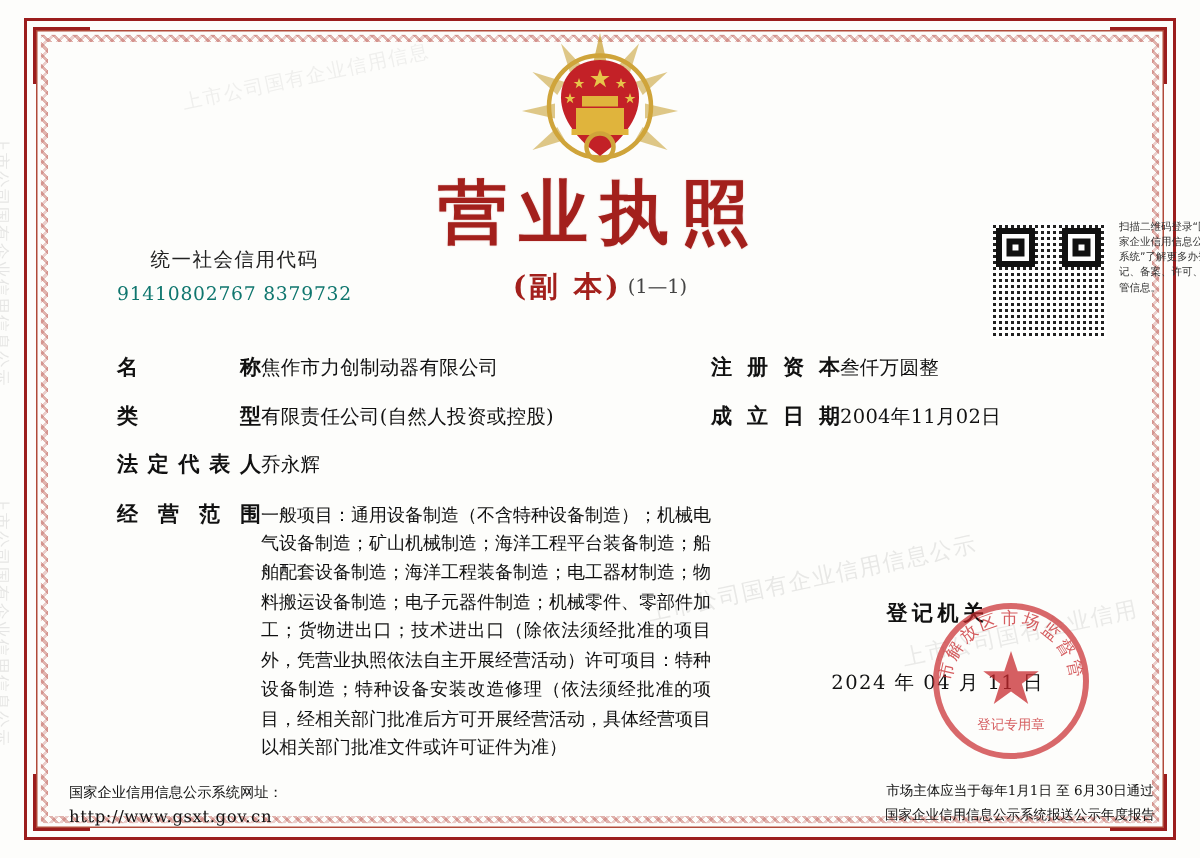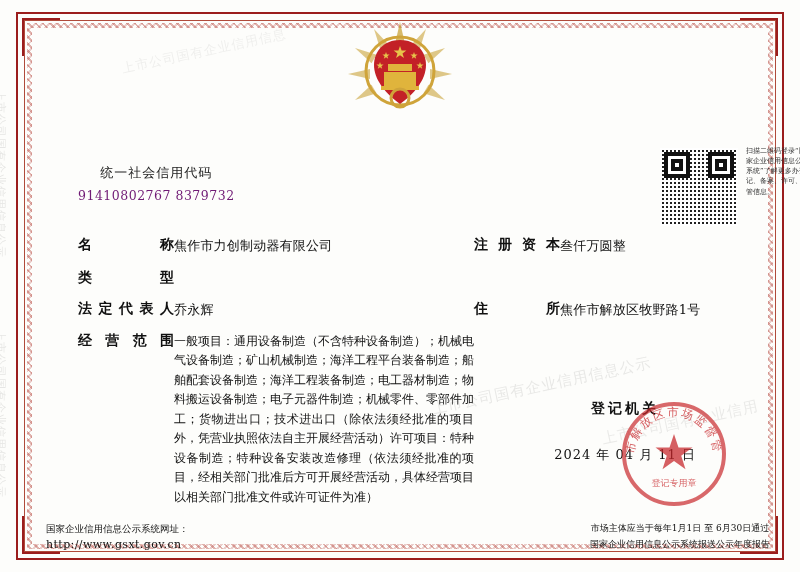--- a/index.html
+++ b/index.html
@@ -134,21 +134,21 @@
   .credit-label {
     font-family: "DejaVu Serif", "Liberation Serif", serif;
     font-size: 13px;
     color: #222;
     letter-spacing: 1px;
   }
   .credit-value {
     margin-top: 6px;
     font-family: "DejaVu Serif", "Liberation Serif", serif;
     font-size: 12.5px;
-    color: #701a75;
+    color: #0f766e;
     letter-spacing: 0.5px;
   }
 
   
   .qr-block {
     position: absolute;
     right: 62px;
     top: 148px;
     z-index: 3;
   }
@@ -371,20 +371,26 @@
     <polygon points="76,44 76.9,46.6 79.6,46.6 77.4,48.2 78.2,50.8 76,49.2 73.8,50.8 74.6,48.2 72.4,46.6 75.1,46.6" fill="#e7c44a"></polygon>
 
     <circle cx="56" cy="80" r="9" fill="none" stroke="#cfa43a" stroke-width="3"></circle>
   </svg>
 
   <div class="credit-block">
     <div class="credit-label">统一社会信用代码</div>
     <div class="credit-value">91410802767 8379732</div>
   </div>
 
+  <div class="title-block">
+    <div class="main-title">营业执照</div>
+    <div class="sub-title">
+      <span>(副 本)</span><span class="copy-no">(1—1)</span>
+    </div>
+  </div>
 
   <div class="qr-block">
     <div class="qr-code"></div>
     <div class="qr-note">扫描二维码登录“国家企业信用信息公示系统”了解更多办登记、备案、许可、监管信息。</div>
   </div>
 
   <div class="fields">
 
     <div class="row">
       <div class="col-left">
@@ -393,31 +399,32 @@
       </div>
       <div class="col-right">
         <span class="lbl w4r">注册资本</span>
         <span class="val">叁仟万圆整</span>
       </div>
     </div>
 
     <div class="row">
       <div class="col-left">
         <span class="lbl w4">类型</span>
+        <span class="val">有限责任公司(自然人投资或控股)</span>
+      </div>
+      <div class="col-right">
+        <span class="lbl w4r">成立日期</span>
+        <span class="val">2004年11月02日</span>
       </div>
     </div>
 
     <div class="row">
       <div class="col-left">
         <span class="lbl w4">法定代表人</span>
         <span class="val">乔永辉</span>
-      </div>
-      <div class="col-right">
-        <span class="lbl w4r">住所</span>
-        <span class="val">焦作市解放区牧野路1号</span>
       </div>
     </div>
 
     <div class="row scope-row">
       <div class="col-left">
         <span class="lbl w4">经营范围</span>
         <span class="scope-val">一般项目：通用设备制造（不含特种设备制造）；机械电气设备制造；矿山机械制造；海洋工程平台装备制造；船舶配套设备制造；海洋工程装备制造；电工器材制造；物料搬运设备制造；电子元器件制造；机械零件、零部件加工；货物进出口；技术进出口（除依法须经批准的项目外，凭营业执照依法自主开展经营活动）许可项目：特种设备制造；特种设备安装改造修理（依法须经批准的项目，经相关部门批准后方可开展经营活动，具体经营项目以相关部门批准文件或许可证件为准）</span>
       </div>
     </div>
 

